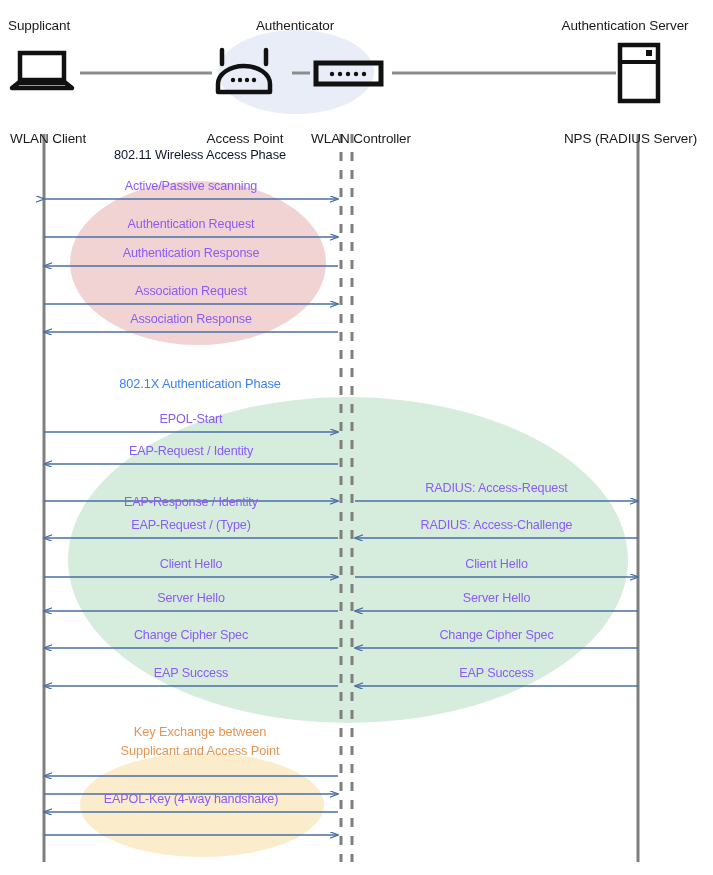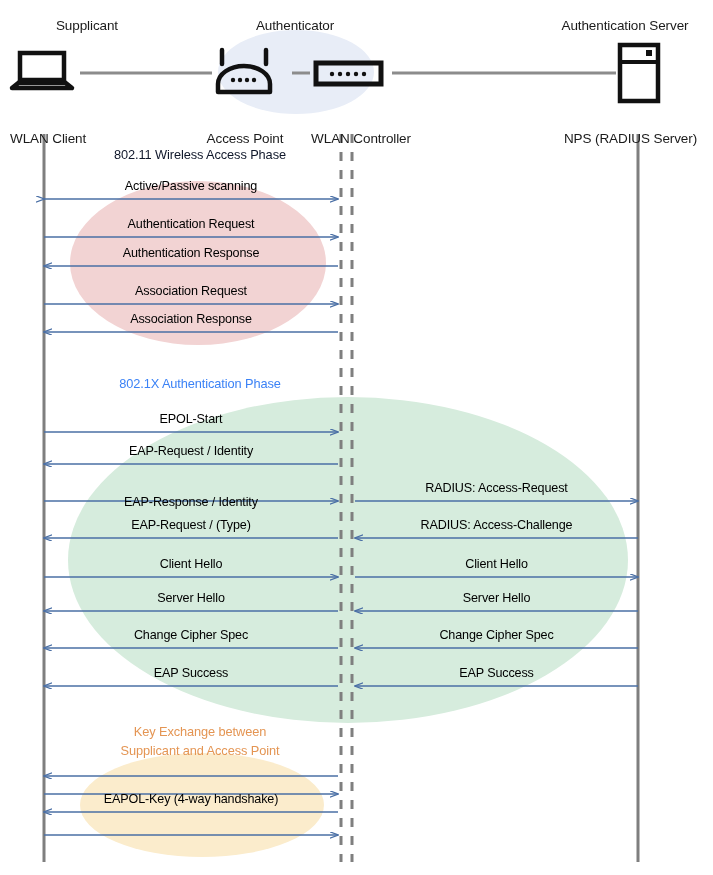--- a/index.html
+++ b/index.html
@@ -26,21 +26,21 @@
     color:#1a1a1a;
     white-space:nowrap;
     text-align:center;
     letter-spacing:-0.1px;
     margin-top:24px;
   }
 
   .msg-label{
     position:absolute;
     font-size:12.6px;
-    color:#000000;
+    color:#8b5cf6;
     white-space:nowrap;
     text-align:center;
     letter-spacing:-0.15px;
   }
 
   .phase-label{
     position:absolute;
     font-size:12.8px;
     white-space:nowrap;
     text-align:center;
@@ -156,21 +156,21 @@
     <div class="msg-label" style="left: 31px; top: 666px; width: 320px;">EAP Success</div>
     <div class="msg-label" style="left: 31px; top: 792px; width: 320px;">EAPOL-Key (4-way handshake)</div>
     <div class="msg-label" style="left: 336.5px; top: 481px; width: 320px;">RADIUS: Access-Request</div>
     <div class="msg-label" style="left: 336.5px; top: 518px; width: 320px;">RADIUS: Access-Challenge</div>
     <div class="msg-label" style="left: 336.5px; top: 557px; width: 320px;">Client Hello</div>
     <div class="msg-label" style="left: 336.5px; top: 591px; width: 320px;">Server Hello</div>
     <div class="msg-label" style="left: 336.5px; top: 628px; width: 320px;">Change Cipher Spec</div>
     <div class="msg-label" style="left: 336.5px; top: 666px; width: 320px;">EAP Success</div>
   </div>
 
-<div class="node-title" style="left:0px;top:18px;width:90px;text-align:right;padding-left:28px;">Supplicant</div>
+<div class="node-title" style="left:0px;top:18px;width:90px;text-align:left;padding-left:8px;">Supplicant</div>
 <div class="node-title" style="left:210px;top:18px;width:170px;">Authenticator</div>
 <div class="node-title" style="left:540px;top:18px;width:170px;">Authentication Server</div>
 
 <div class="node-caption" style="left:0px;top:107px;width:110px;text-align:left;padding-left:10px;">WLAN Client</div>
 <div class="node-caption" style="left:190px;top:107px;width:110px;">Access Point</div>
 <div class="node-caption" style="left:296px;top:107px;width:130px;">WLAN Controller</div>
 <div class="node-caption" style="left:548px;top:107px;width:165px;">NPS (RADIUS Server)</div>
 
 <div class="phase-label phase-80211" style="left:70px;top:147px;width:260px;">802.11 Wireless Access Phase</div>
 <div class="phase-label phase-8021x" style="left:70px;top:376px;width:260px;">802.1X Authentication Phase</div>

